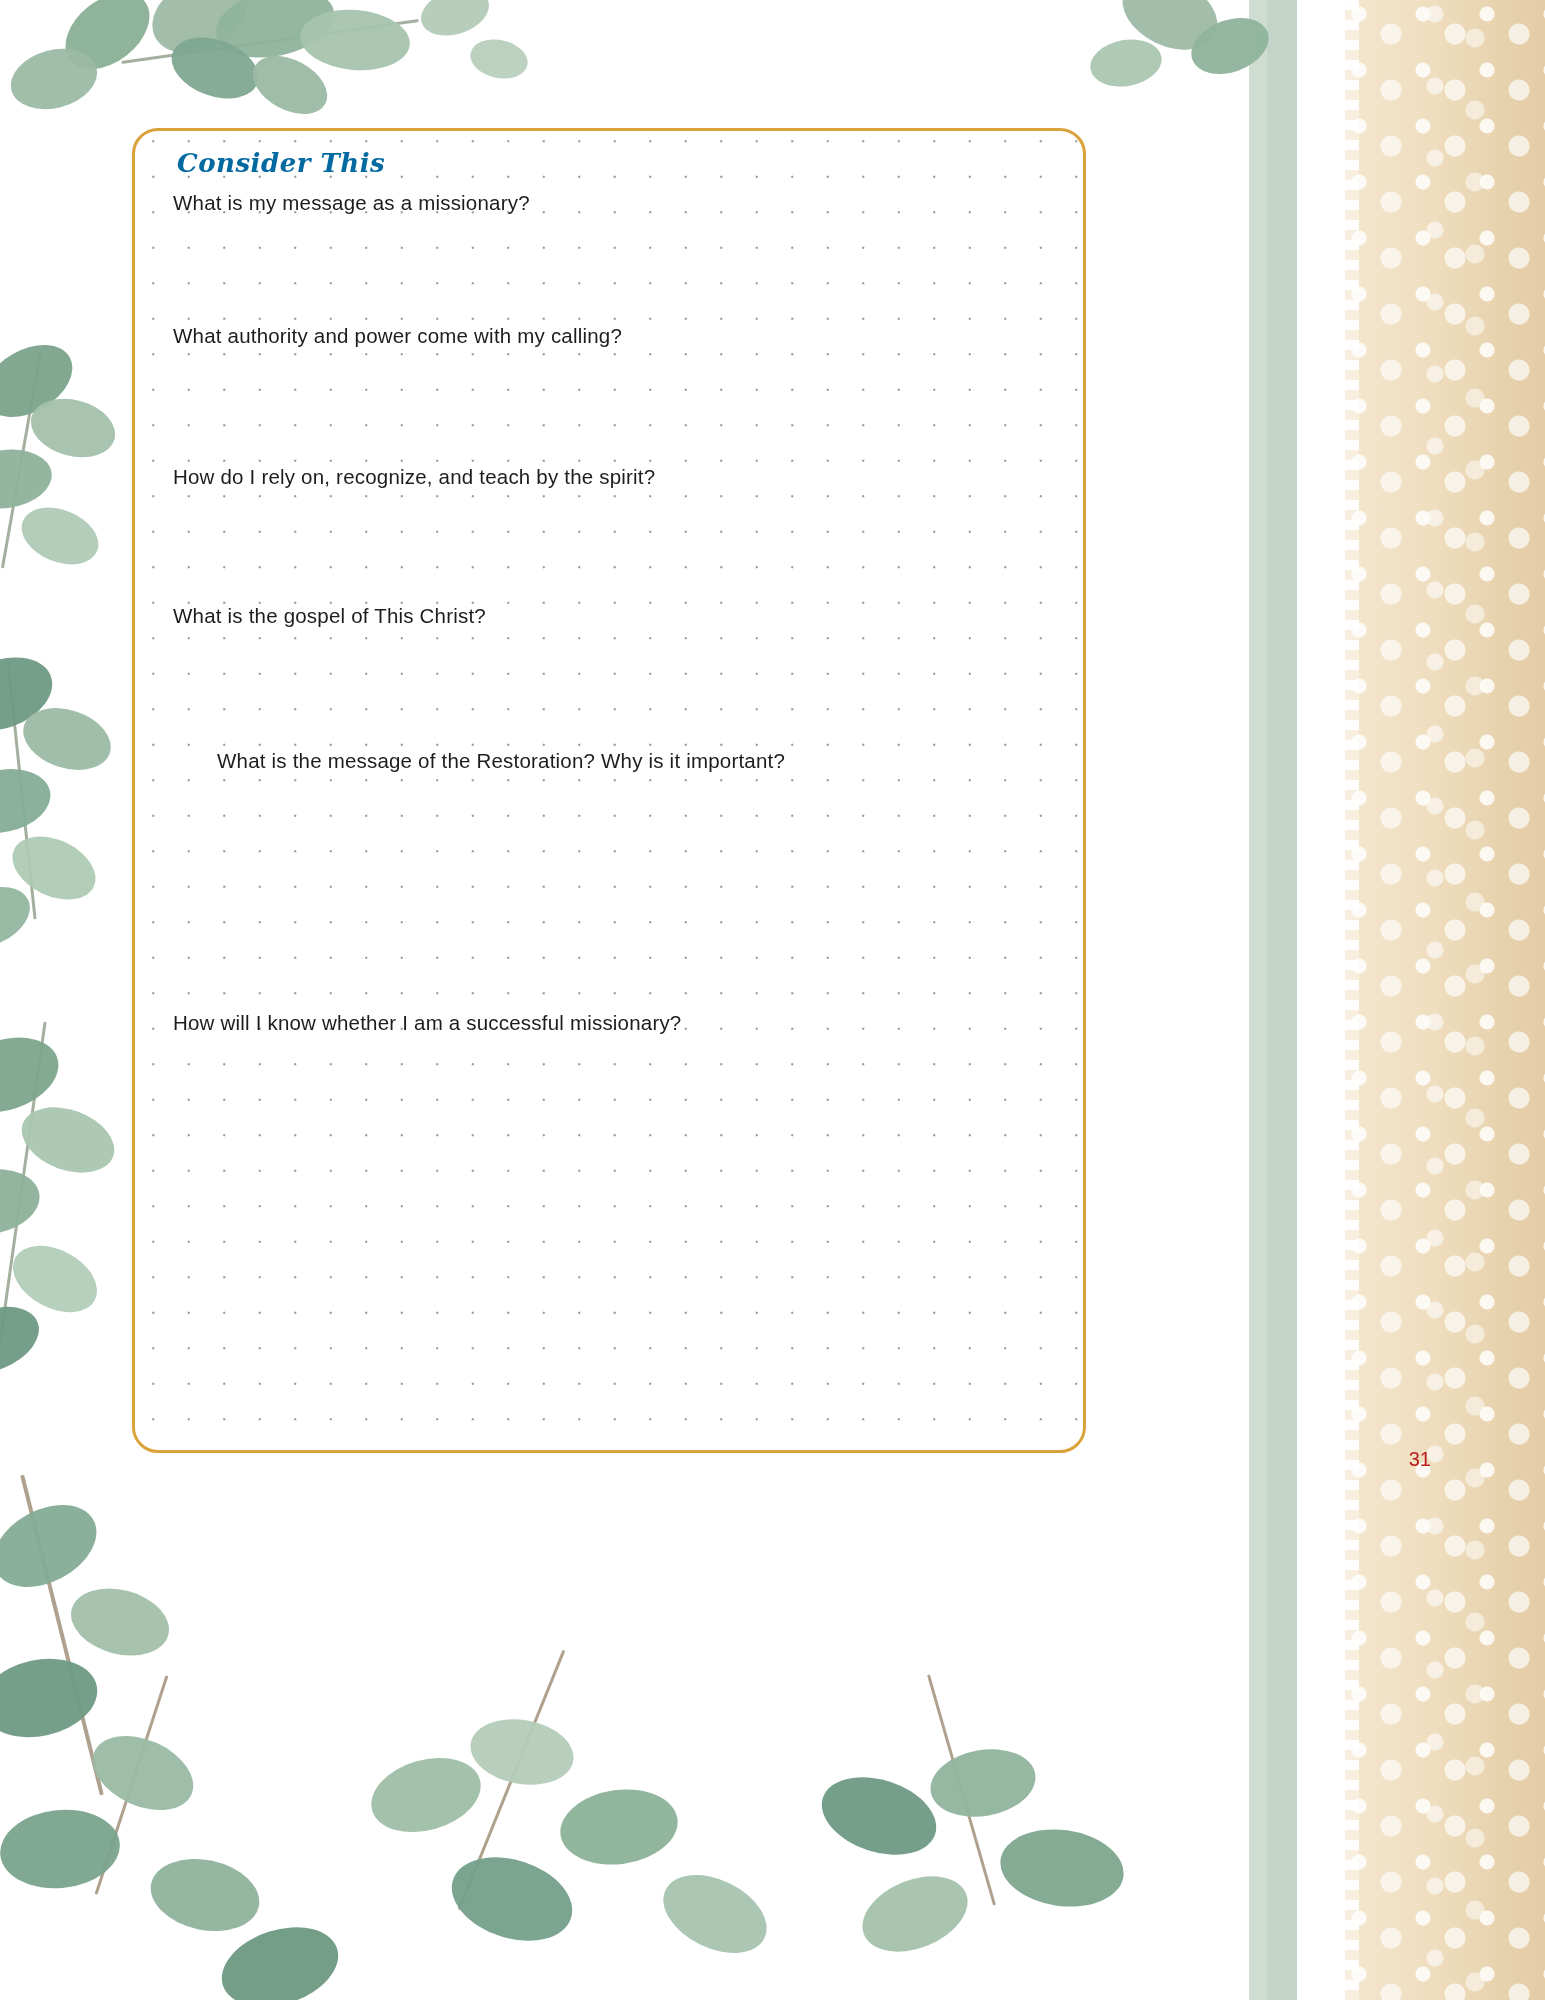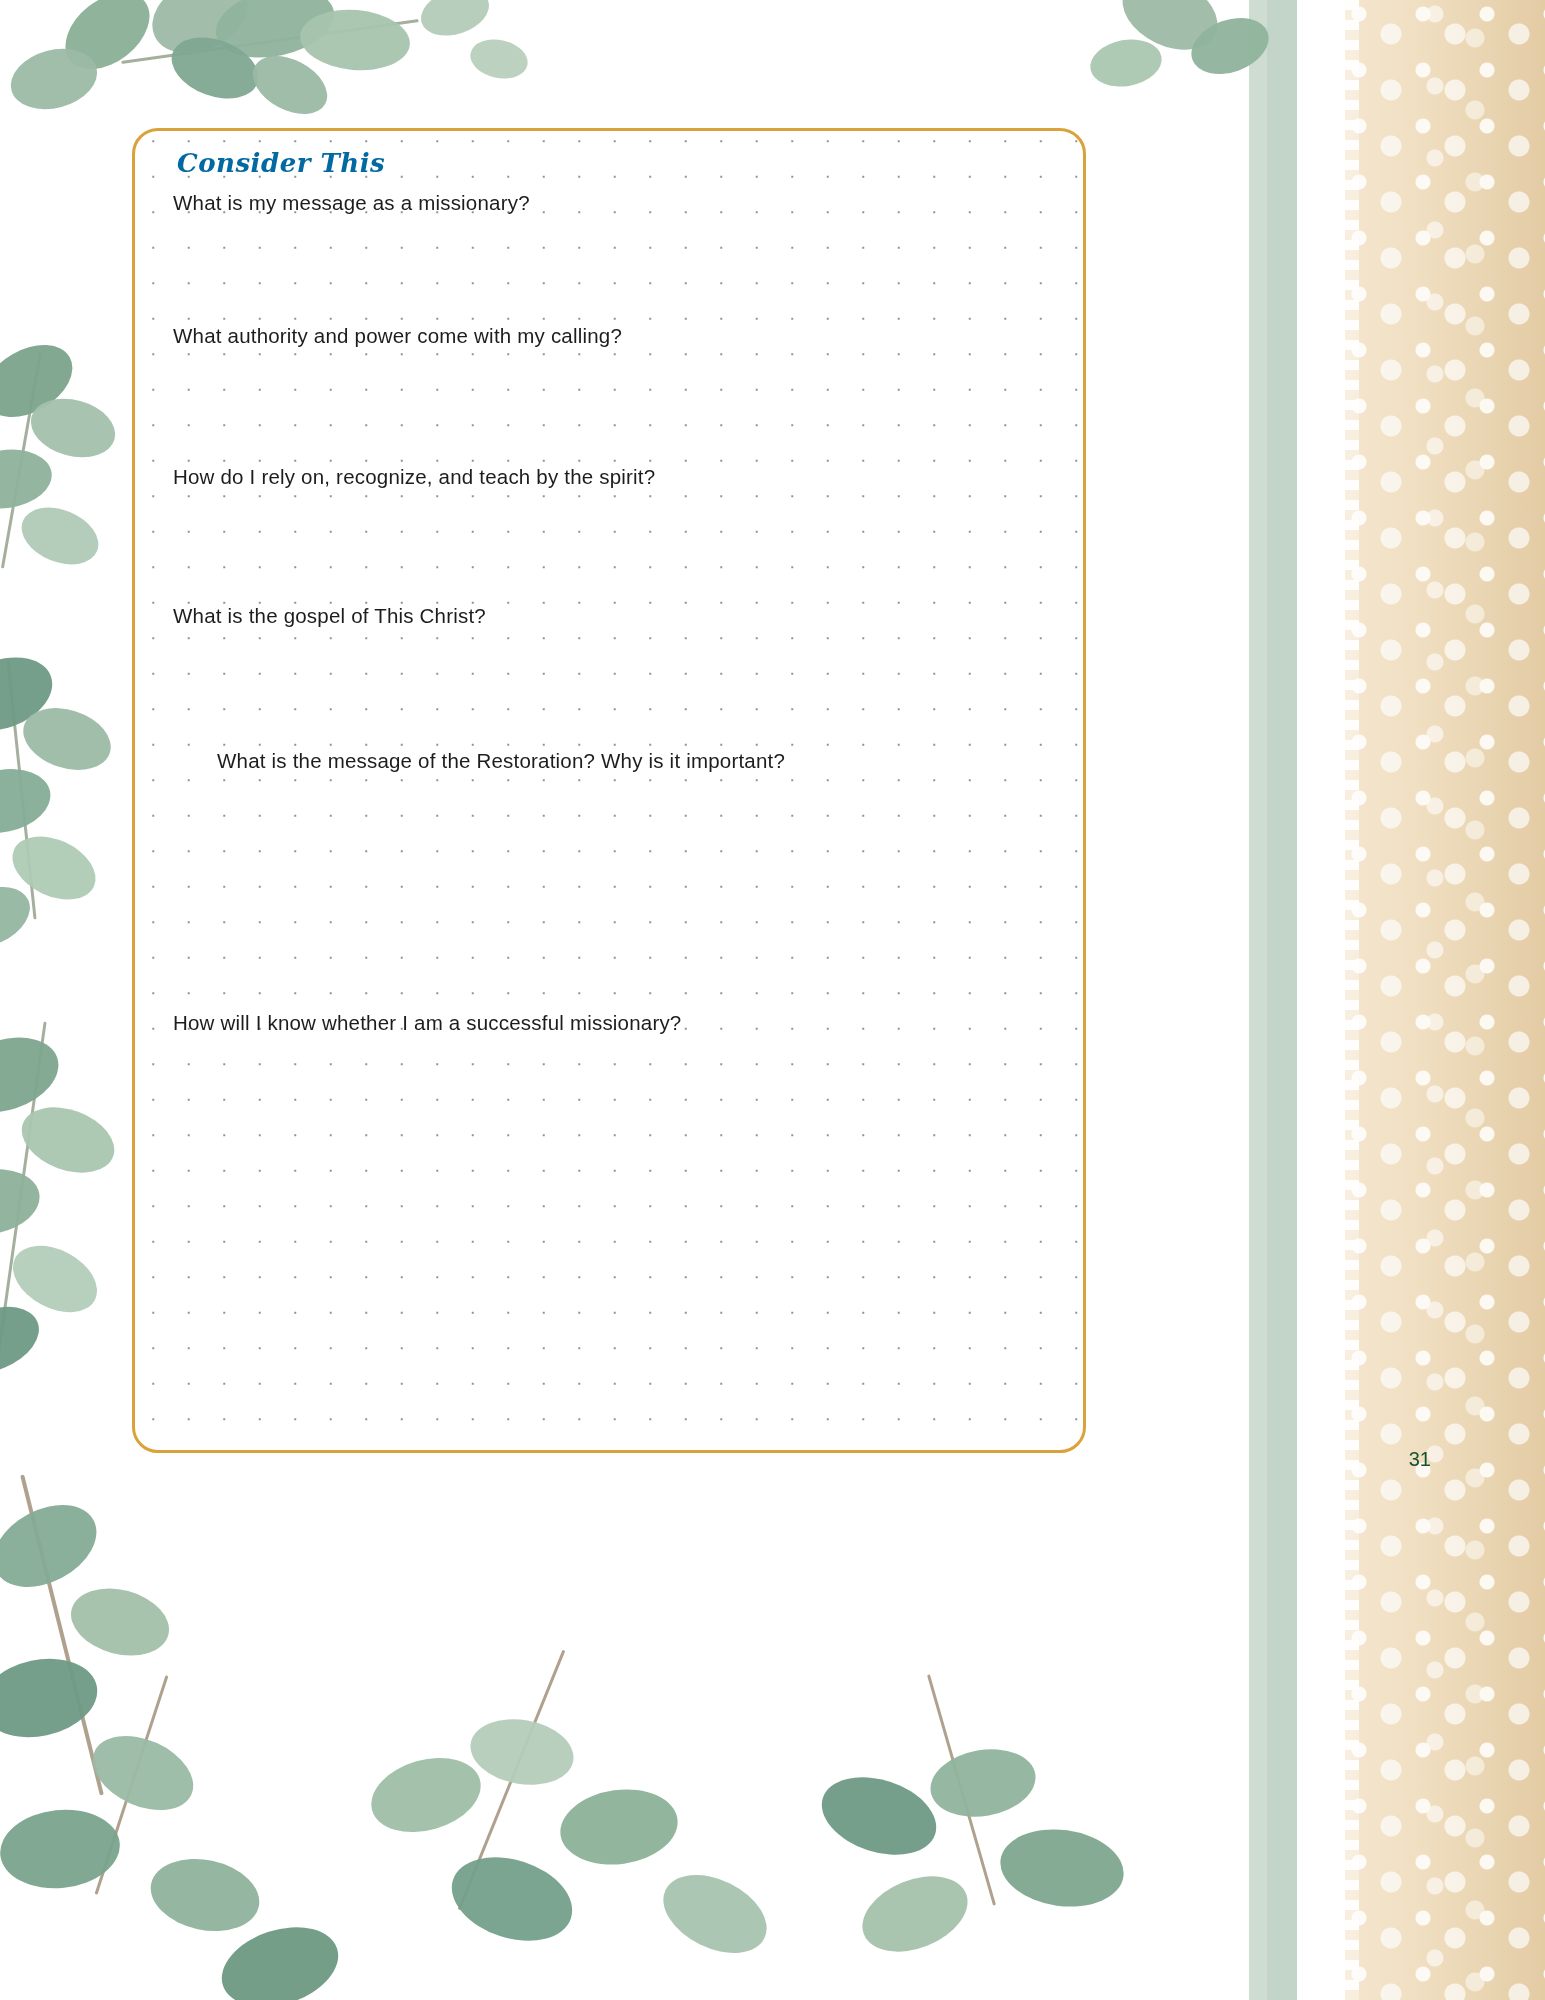--- a/index.html
+++ b/index.html
@@ -109,21 +109,21 @@
     letter-spacing: 0.2px;
     white-space: nowrap;
     background: transparent;
   }
 
   .page-number {
     position: absolute;
     right: 114px;
     top: 1448px;
     font-size: 20px;
-    color: #14532d;
+    color: #b91c1c;
     font-family: "Liberation Sans", sans-serif;
   }
 
   
   .leafgroup { position: absolute; }
   .leaf {
     position: absolute;
     border-radius: 50% 50% 50% 50%;
     opacity: 0.95;
   }

